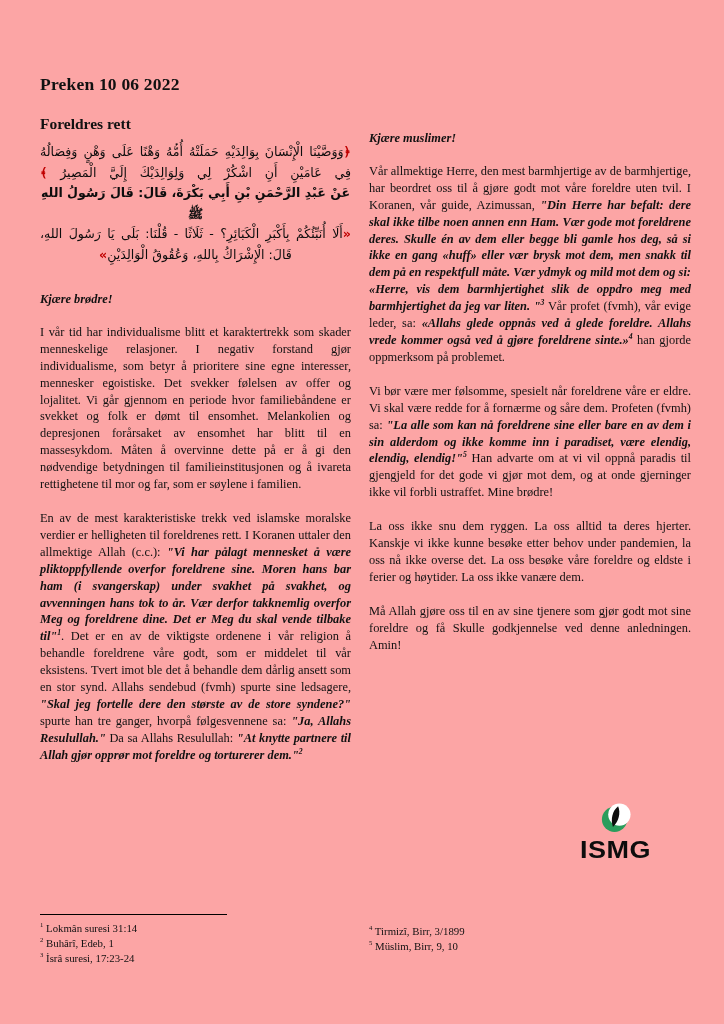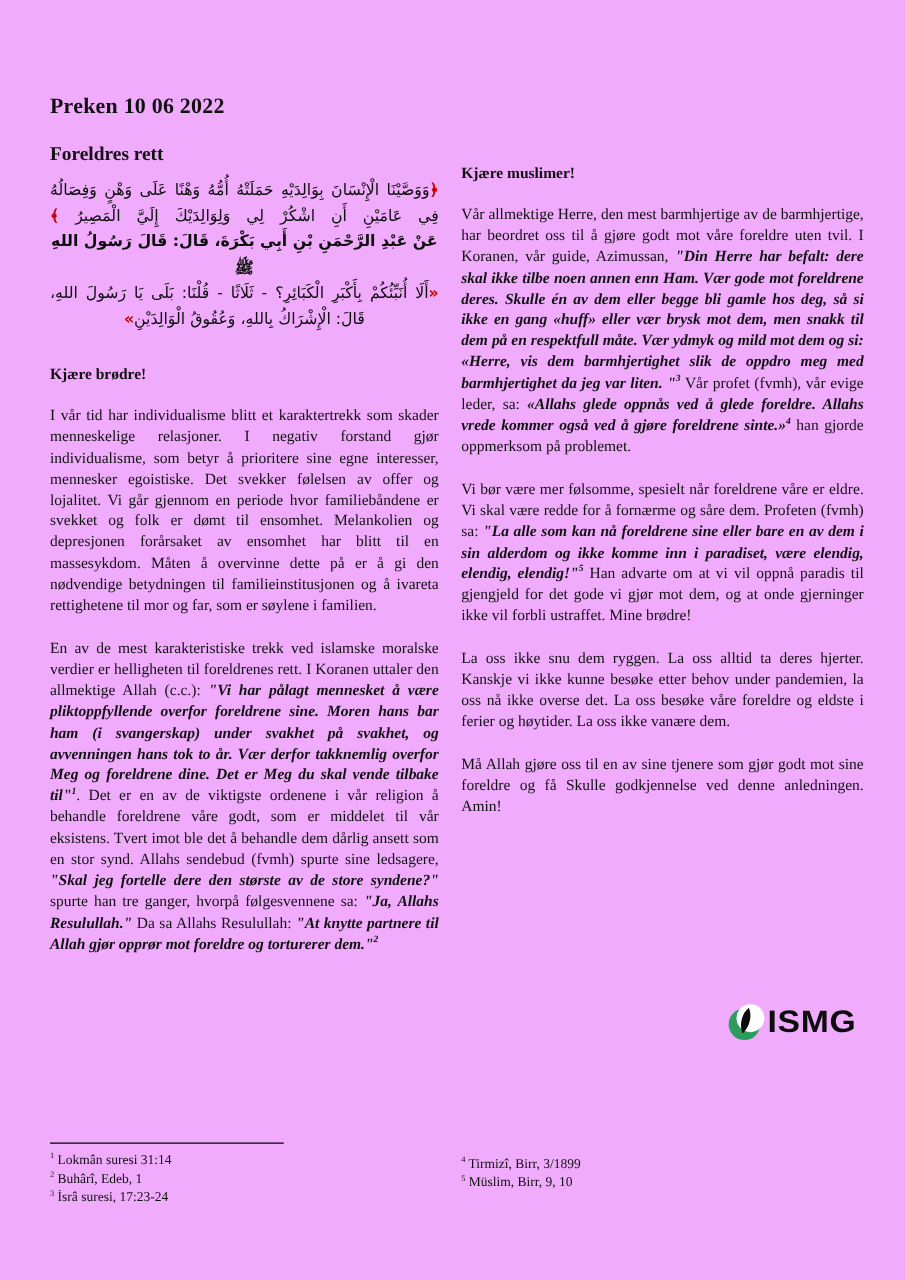--- a/index.html
+++ b/index.html
@@ -1,46 +1,46 @@
 <!DOCTYPE html>
 <html lang="no"><head>
 <meta charset="utf-8">
 <title>Preken 10 06 2022</title>
 <style>
   html,body{margin:0;padding:0;background:#ffffff;}
   .page{
-    position:relative;width:724px;height:1024px;background:#f0abfc;
+    position:relative;width:724px;height:1024px;background:#fca5a5;
     font-family:"Liberation Serif", serif;color:#111;overflow:hidden;
   }
   .header{position:absolute;left:40px;top:74px;width:320px;}
   .doc-title{font-size:17.5px;font-weight:700;margin:0 0 20px 0;letter-spacing:.2px;}
   .doc-subtitle{font-size:15.5px;font-weight:700;margin:0;}
   .col{position:absolute;font-size:12.4px;line-height:16.9px;text-align:justify;}
   .col-left{left:40px;top:142px;width:311px;}
   .col-right{left:369px;top:130px;width:322px;}
   .arabic{
     direction:rtl;font-family:"DejaVu Sans", sans-serif;font-weight:700;
     font-size:12.6px;line-height:20.5px;margin:0 0 26px 0;color:#0d0d0d;
   }
   .arabic-verse{text-align:justify;text-align-last:justify;}
   .arabic-narration{text-align:center;}
   .arabic-hadith{text-align:justify;text-align-last:center;}
-  .section-heading{font-weight:700;margin:0 0 16px 0;}
+  .section-heading{font-weight:700;font-style:italic;margin:0 0 16px 0;}
   .para{margin:0 0 17px 0;}
   .plain-heading{margin:0 0 16px 0;text-align:left;}
   .seg-n{font-weight:400;font-style:normal;}
   .seg-bi{font-weight:700;font-style:italic;}
   .seg-red{color:#c00000;}
   sup{font-size:.62em;line-height:0;vertical-align:super;}
   .footnotes{position:absolute;font-size:10.8px;line-height:14.8px;text-align:left;}
   .footnotes-left{left:40px;top:914px;width:311px;}
   .footnotes-right{left:369px;top:924px;width:322px;}
   .footnote-rule{width:187px;border-top:1.2px solid #000;margin:0 0 6px 0;}
   .footnote-item{margin:0;}
-  .logo{position:absolute;left:580px;top:801px;display:flex;align-items:center;gap:1px;}
+  .logo{position:absolute;left:580px;top:801px;display:flex;align-items:center;gap:1px;flex-direction:column;}
   .logo-icon{width:33px;height:33px;display:block;}
   .logo-text{
     font-family:"Liberation Sans", sans-serif;font-weight:900;font-size:27px;
     letter-spacing:.5px;color:#0d0d0d;transform:scaleY(.92);transform-origin:center;
   }
 </style>
 </head>
 <body>
 
 <div class="page">

